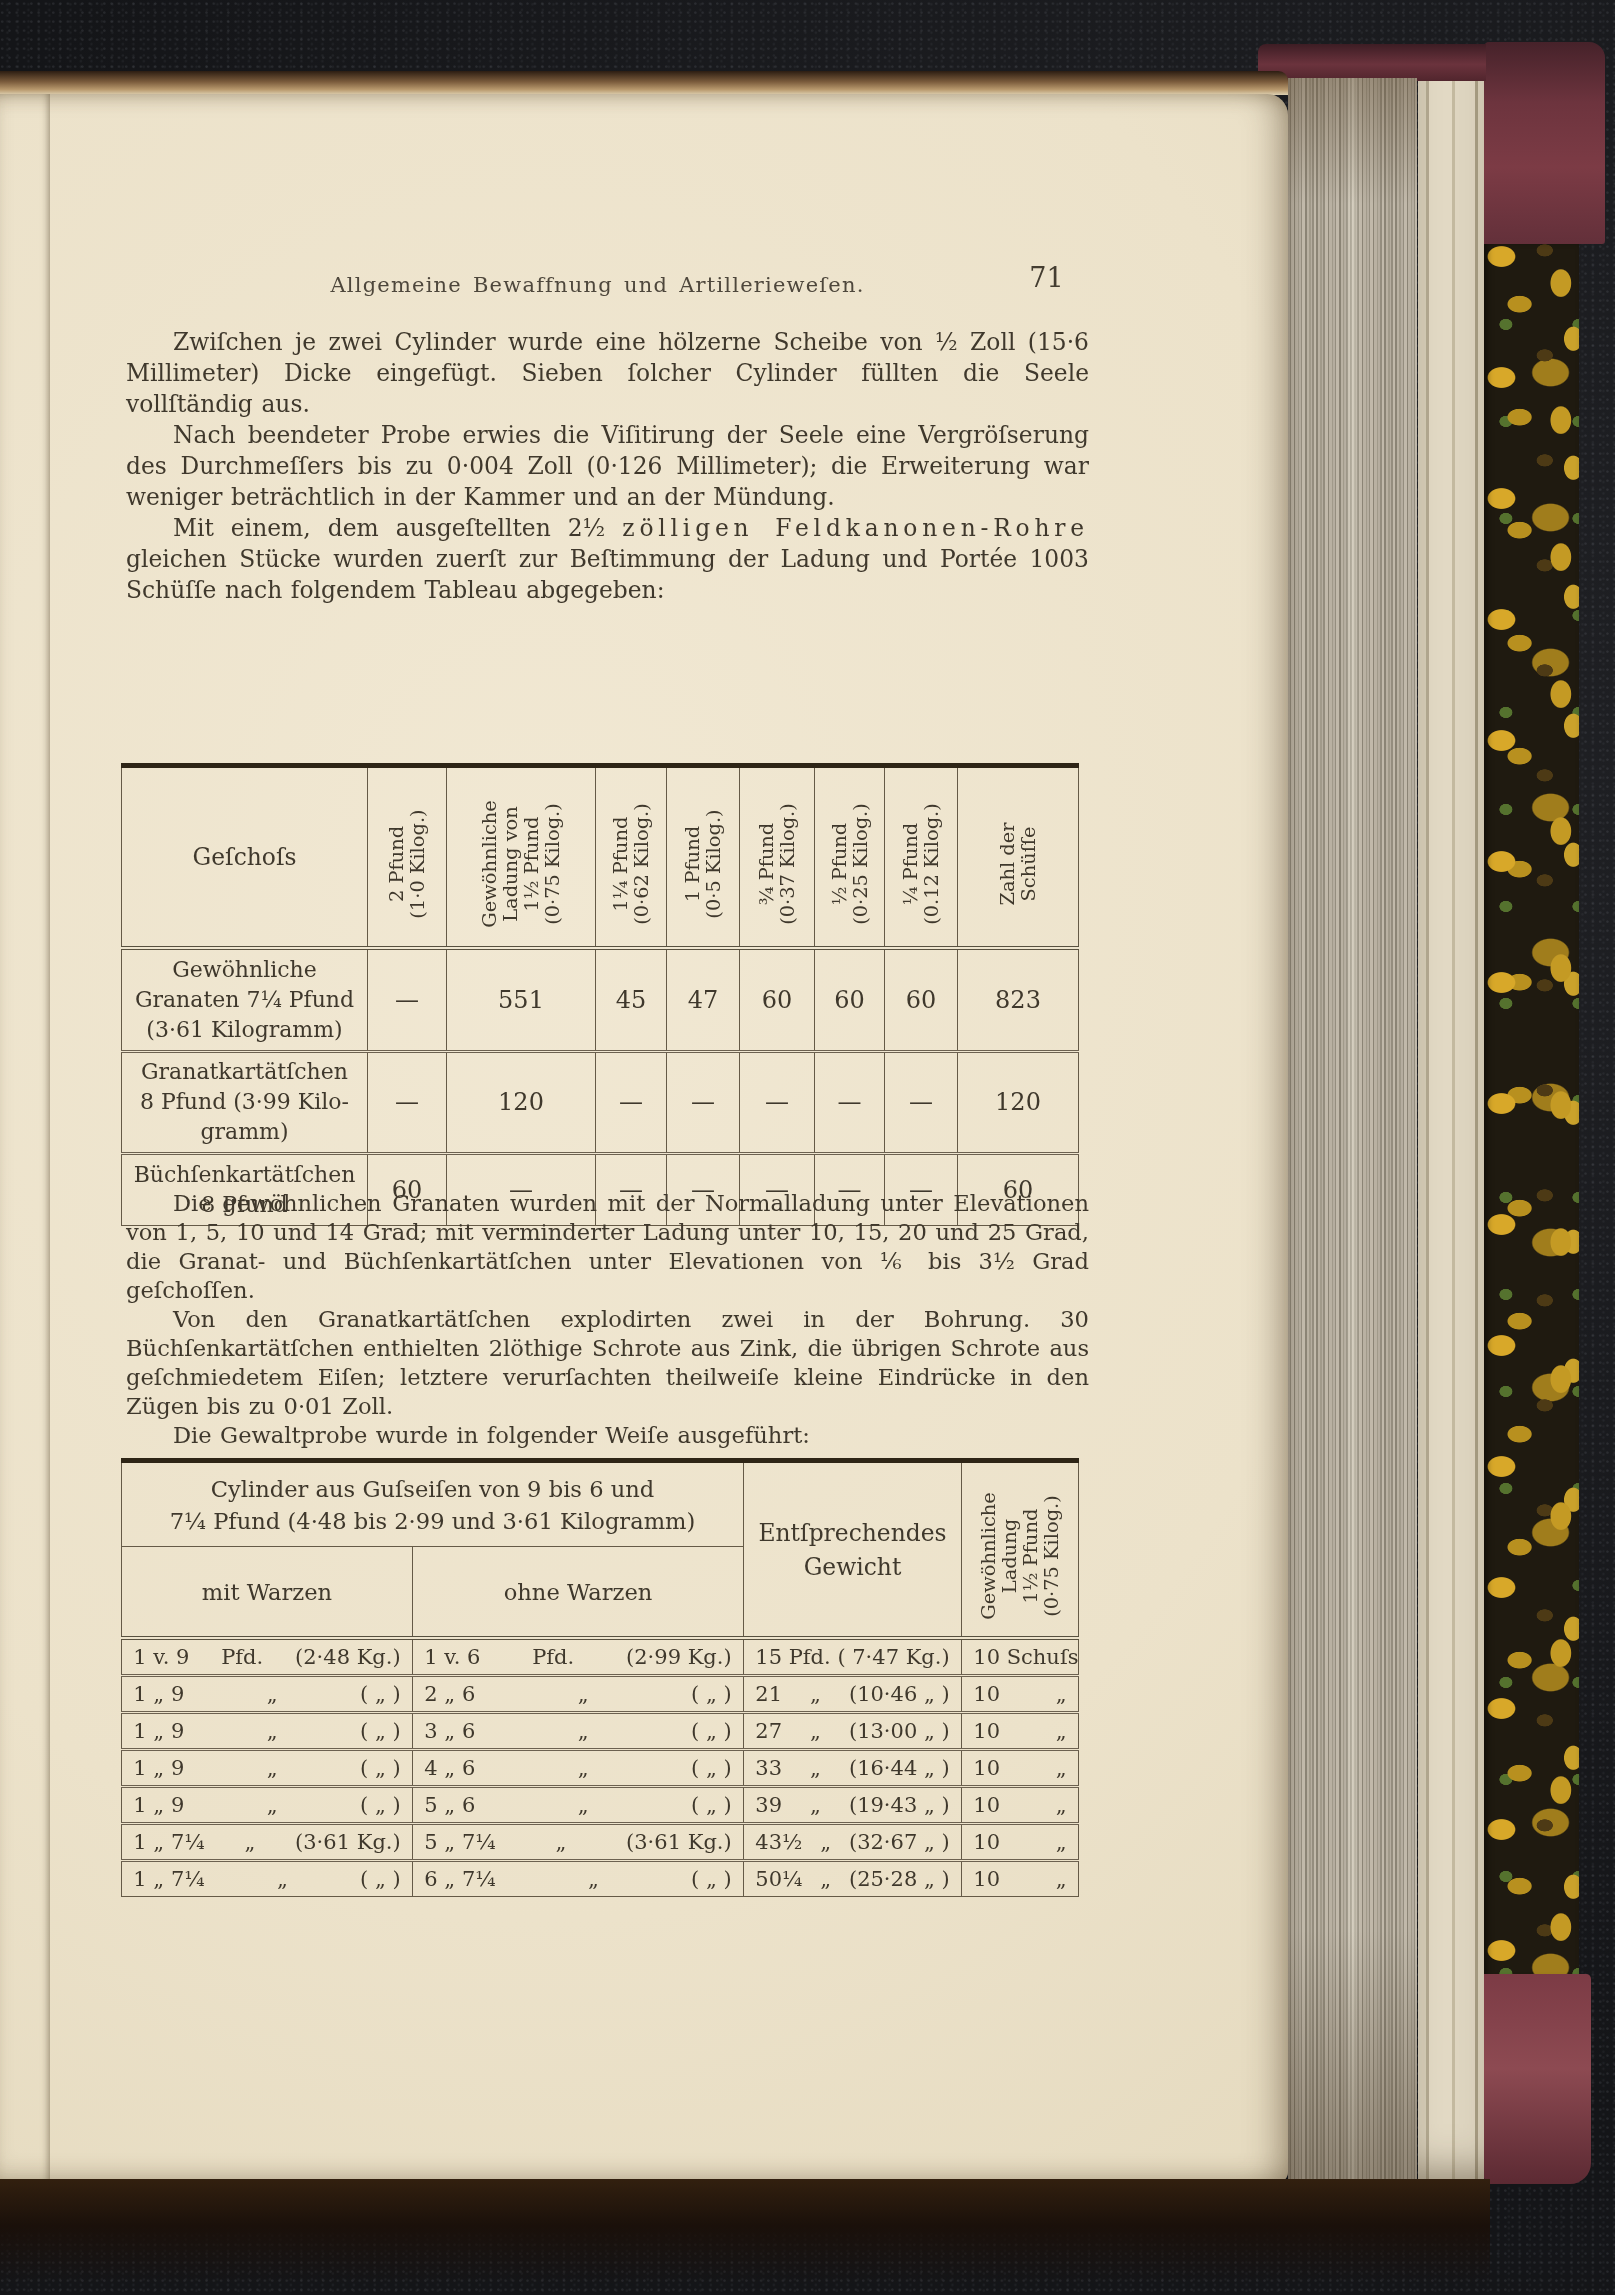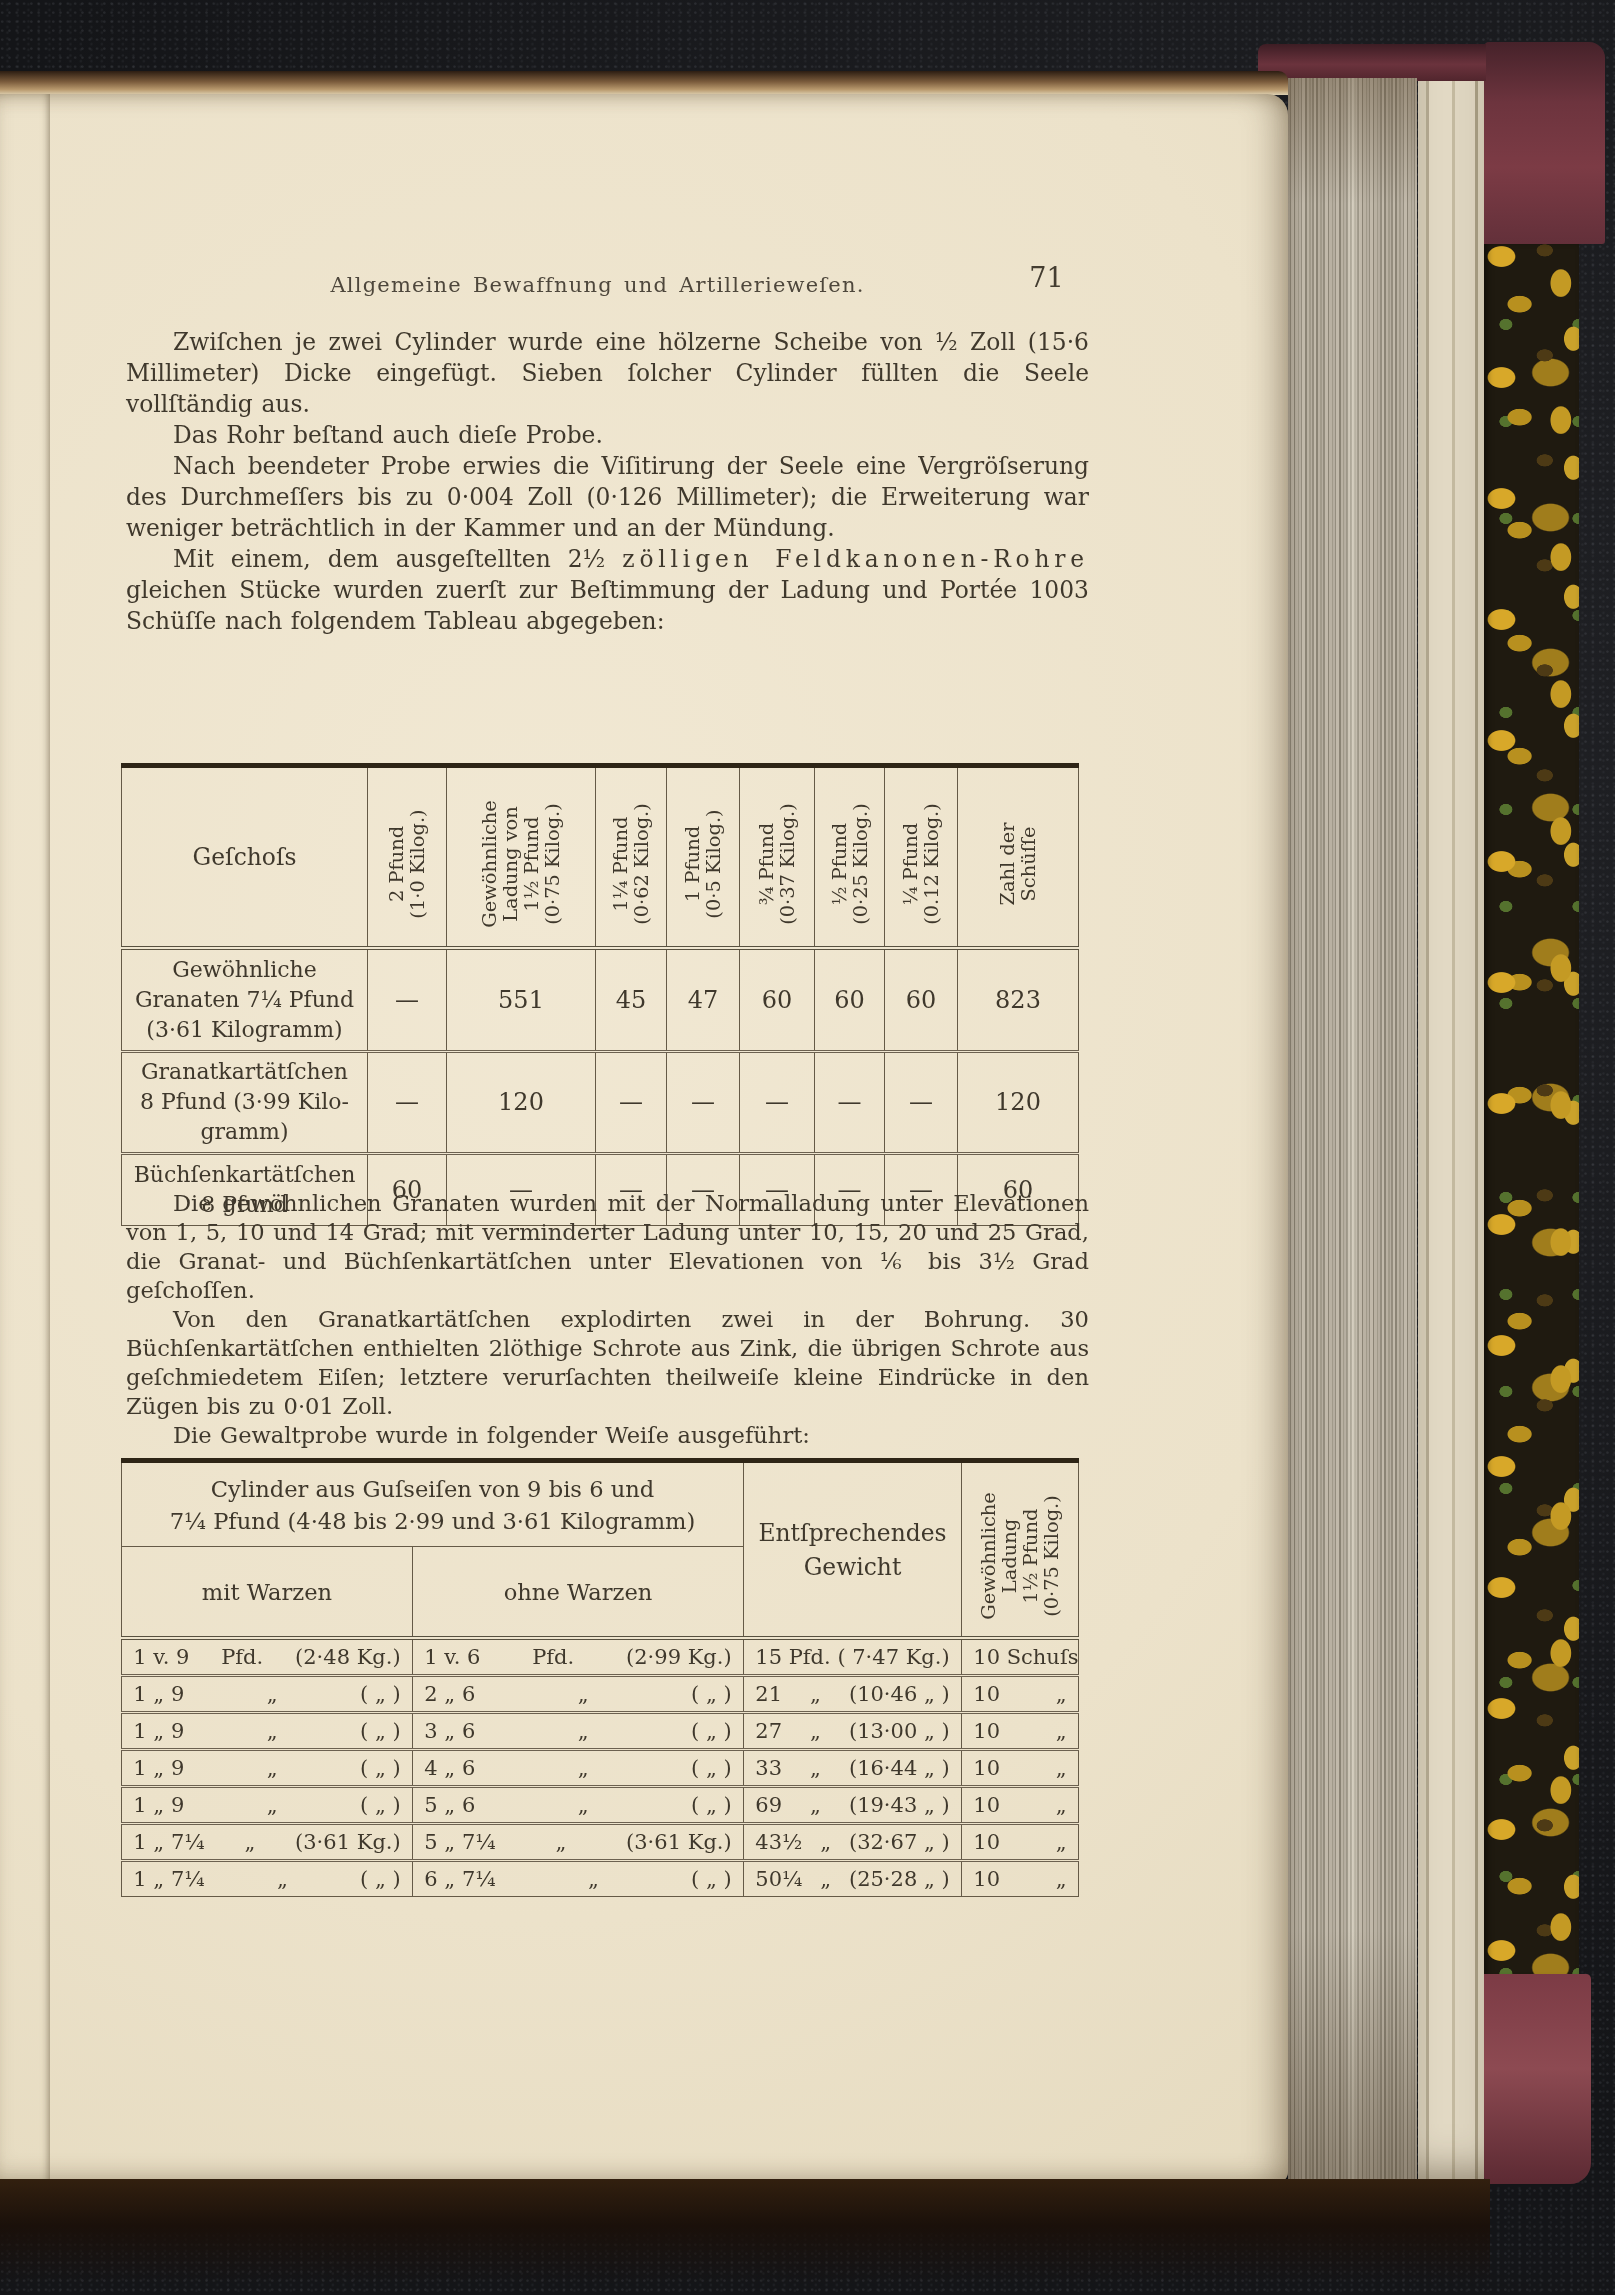--- a/index.html
+++ b/index.html
@@ -114,21 +114,20 @@
   <div class="page-top-edge"></div>
 
   <div class="page">
     <div class="left-edge"></div>
 
     <div class="running-head">Allgemeine Bewaffnung und Artillerieweſen.</div>
     <div class="page-num">71</div>
 
     <div class="paras paras1">
       <p>Zwiſchen je zwei Cylinder wurde eine hölzerne Scheibe von ½ Zoll (15·6 Millimeter) Dicke eingefügt. Sieben ſolcher Cylinder füllten die Seele vollſtändig aus.</p>
-      <p>Das Rohr beſtand auch dieſe Probe.</p>
       <p>Nach beendeter Probe erwies die Viſitirung der Seele eine Vergröſserung des Durchmeſſers bis zu 0·004 Zoll (0·126 Millimeter); die Erweiterung war weniger beträchtlich in der Kammer und an der Mündung.</p>
       <p><span>Mit einem, dem ausgeſtellten 2½ </span><span class="sperr">zölligen Feldkanonen-Rohre</span><span> gleichen Stücke wurden zuerſt zur Beſtimmung der Ladung und Portée 1003 Schüſſe nach folgendem Tableau abgegeben:</span></p>
     </div>
 
     <div class="twrap t1wrap">
       <table class="t t1">
         <colgroup>
           <col style="width:246px">
             <col style="width:79px">
             <col style="width:149px">
@@ -311,21 +310,21 @@
               </td>
             </tr>
             <tr>
               <td>
                 <div class="parts"><span>1 „ 9</span><span>„</span><span>( „ )</span></div>
               </td>
               <td>
                 <div class="parts"><span>5 „ 6</span><span>„</span><span>( „ )</span></div>
               </td>
               <td>
-                <div class="parts"><span>69</span><span>„</span><span>(19·43 „ )</span></div>
+                <div class="parts"><span>39</span><span>„</span><span>(19·43 „ )</span></div>
               </td>
               <td>
                 <div class="parts"><span>10</span><span>„</span></div>
               </td>
             </tr>
             <tr>
               <td>
                 <div class="parts"><span>1 „ 7¼</span><span>„</span><span>(3·61 Kg.)</span></div>
               </td>
               <td>

